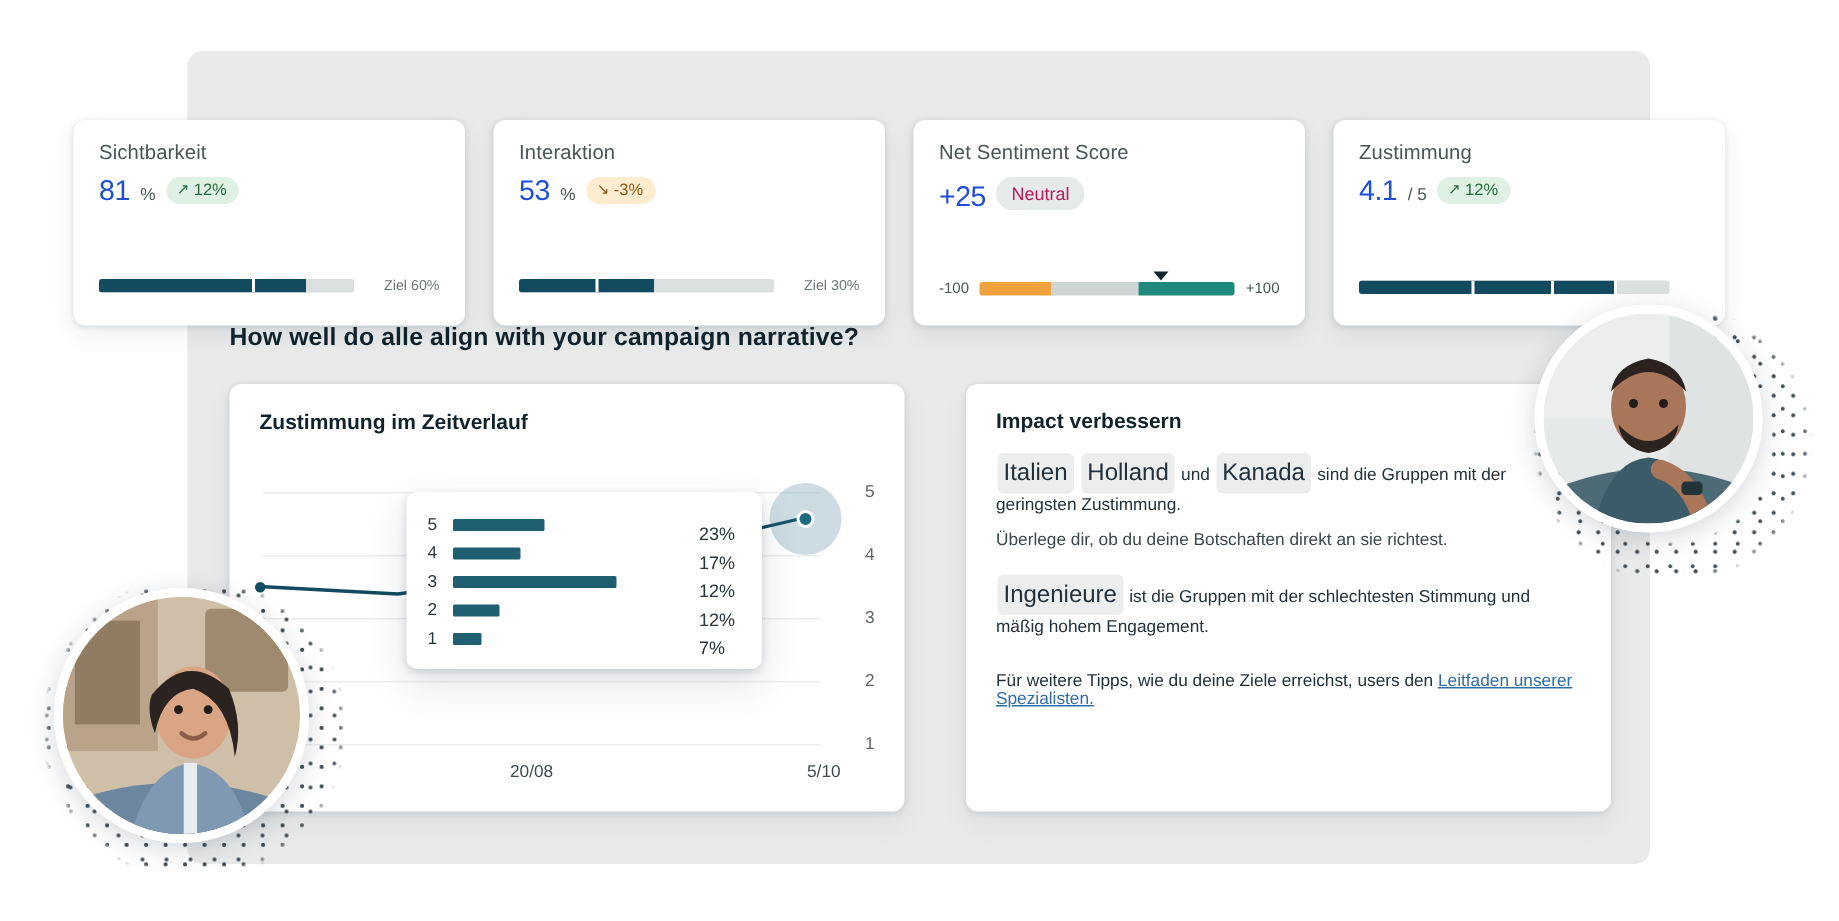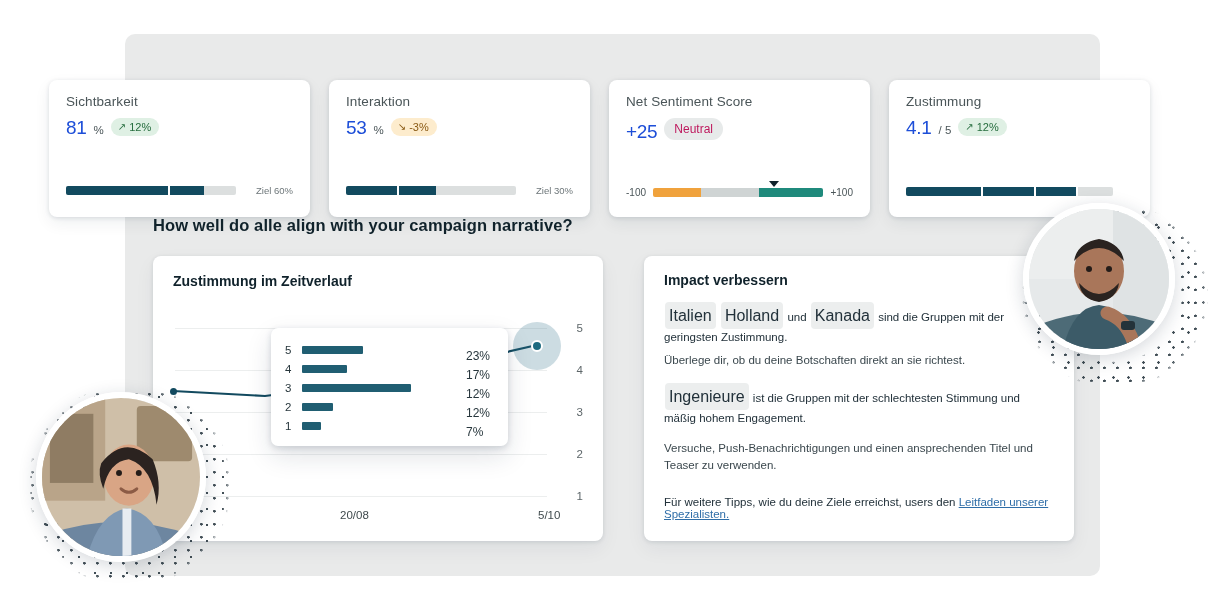--- a/index.html
+++ b/index.html
@@ -541,21 +541,20 @@
     </div>
 
     <div class="impact-block">
       <div class="impact-line">
         <span class="chip">Ingenieure</span>
         <span>ist die Gruppen mit der schlechtesten Stimmung und mäßig hohem Engagement.</span>
       </div>
     </div>
 
     <div class="impact-block">
-      <div class="impact-sub">Versuche, Push-Benachrichtigungen und einen ansprechenden Titel und Teaser zu verwenden.</div>
     </div>
 
     <div class="impact-footer">
       <span>Für weitere Tipps, wie du deine Ziele erreichst, users den </span><a class="link" href="#">Leitfaden unserer Spezialisten.</a>
     </div>
   </div>
 
   <div class="dots-right"></div>
   <div class="photo-circle pc-right">
     <svg class="person" viewBox="0 0 140 140">

